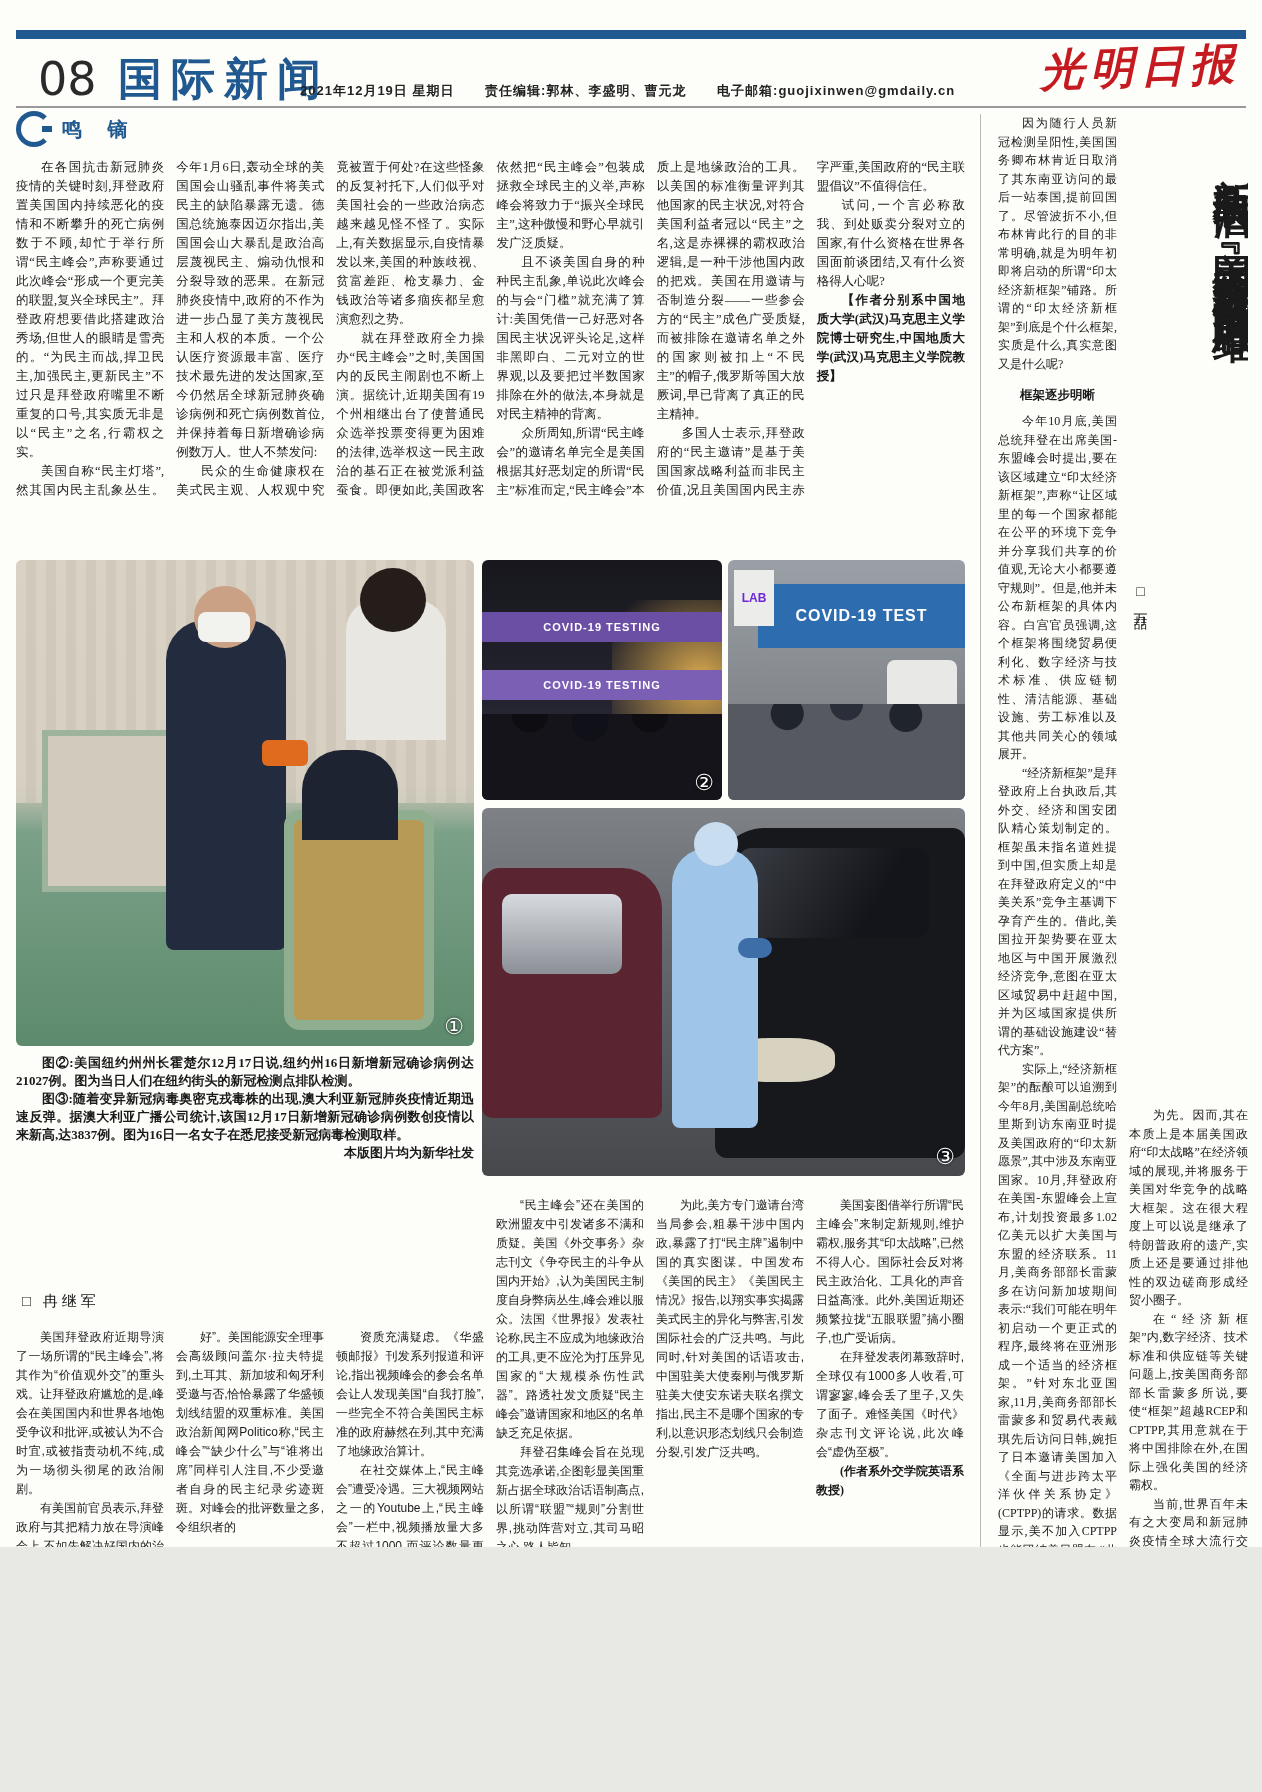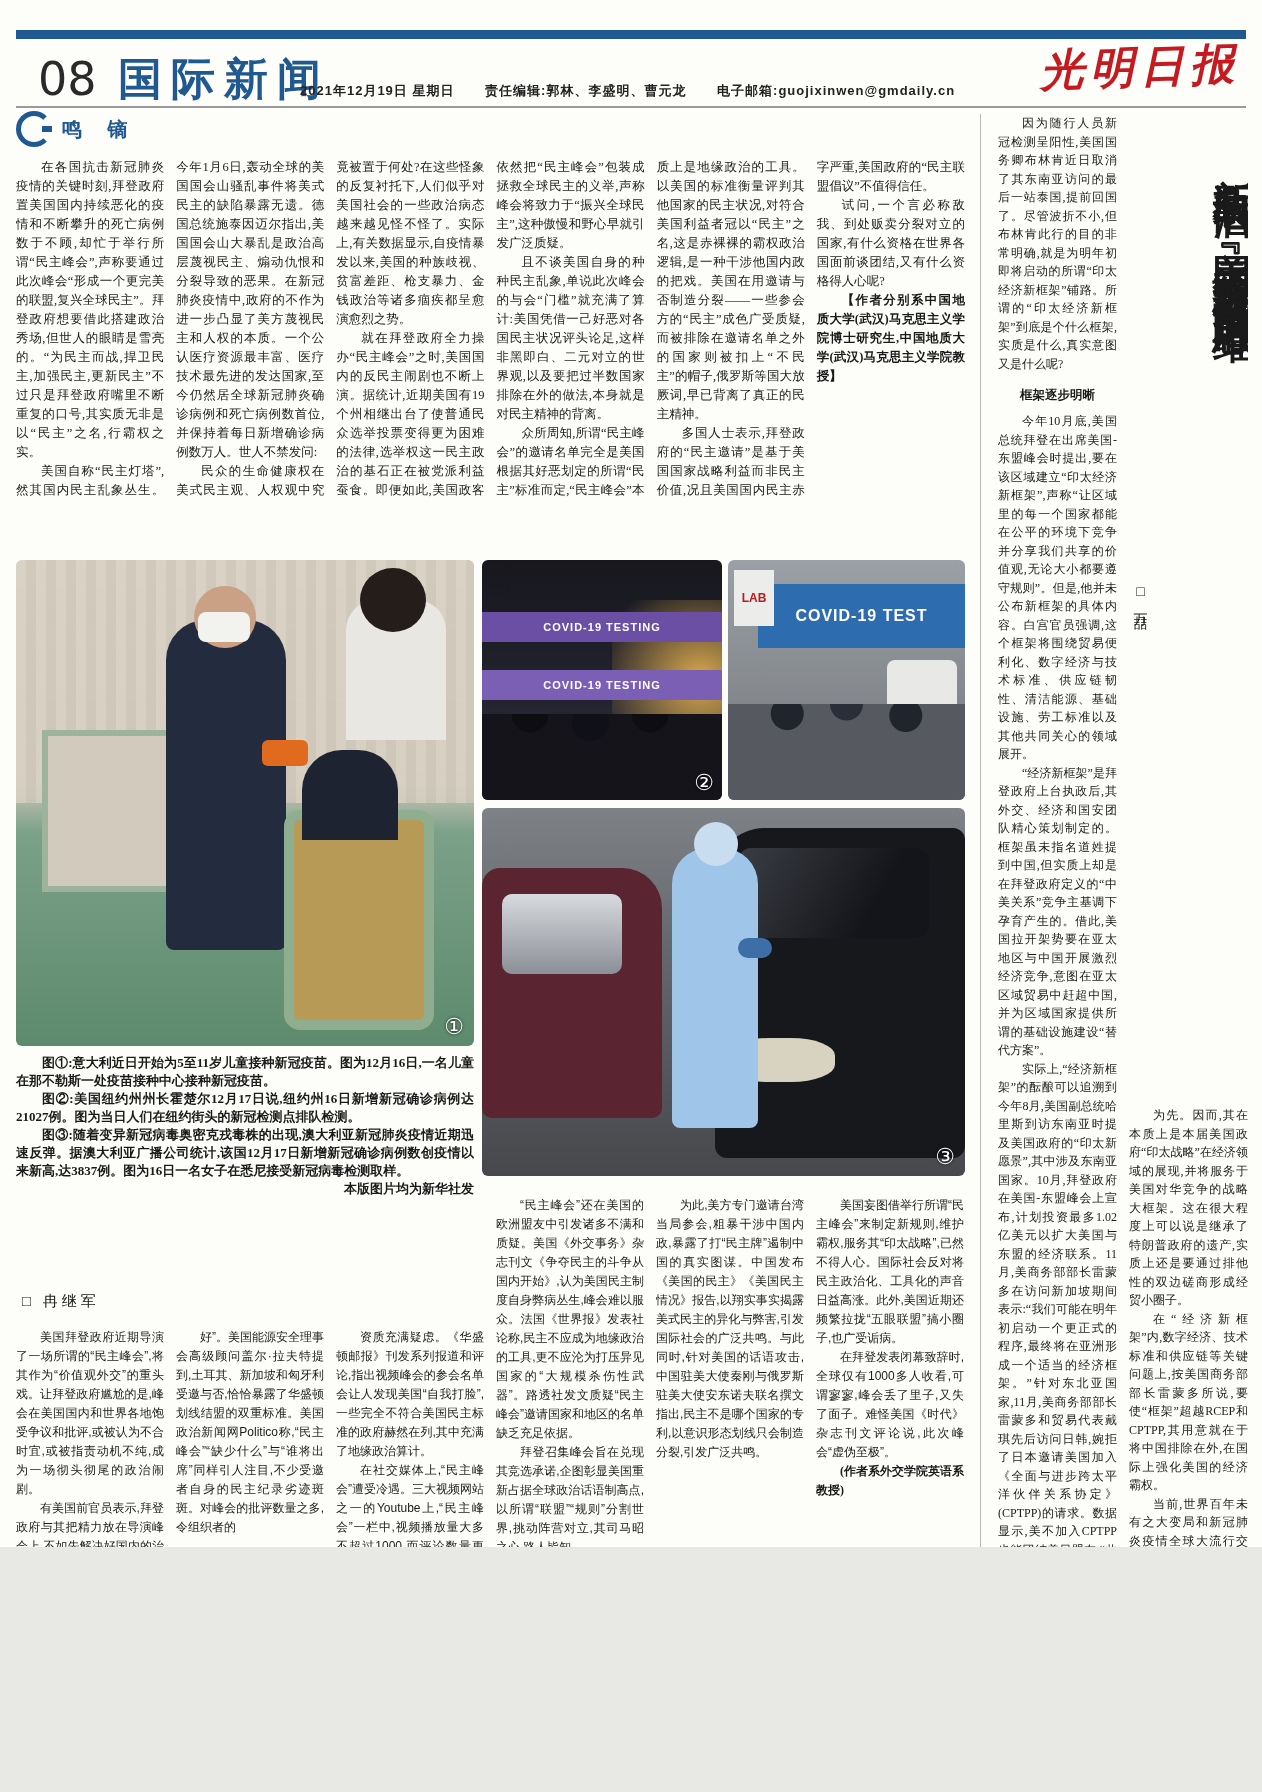--- a/index.html
+++ b/index.html
@@ -47,21 +47,21 @@
      font-family:"Liberation Sans",sans-serif;font-size:11px;font-weight:bold;display:flex;align-items:center;justify-content:center;letter-spacing:1px;}
   .banner.b2{top:110px;background:#7b5fb5;}
   .glow{position:absolute;right:0;top:40px;width:110px;height:200px;background:radial-gradient(circle at 80% 40%,#d9a94e 0%,rgba(217,169,78,0) 70%);}
   .crowd{position:absolute;bottom:0;left:0;width:100%;height:86px;
      background:radial-gradient(circle at 20% 0%,#0d0d12 18px,transparent 19px),
                 radial-gradient(circle at 45% 10%,#101018 18px,transparent 19px),
                 radial-gradient(circle at 70% 0%,#0d0d12 18px,transparent 19px),#14141a;}
   .ph3{left:712px;top:0;width:237px;height:240px;background:linear-gradient(#9aa0a6 0%,#83878c 60%,#6f7276 100%);}
   .tent{position:absolute;left:30px;top:24px;width:207px;height:64px;background:#2e6cb0;color:#fff;
      font-family:"Liberation Sans",sans-serif;font-size:16px;font-weight:bold;display:flex;align-items:center;justify-content:center;letter-spacing:1px;}
-  .labsign{position:absolute;left:6px;top:10px;width:40px;height:56px;background:#ececea;color:#b91c1c;
+  .labsign{position:absolute;left:6px;top:10px;width:40px;height:56px;background:#ececea;color:#6d28d9;
      font-family:"Liberation Sans",sans-serif;font-size:12px;font-weight:900;display:flex;align-items:center;justify-content:center;}
   .van{position:absolute;right:8px;top:100px;width:70px;height:80px;background:#e8e8e6;border-radius:8px;}
   .crowd3{position:absolute;bottom:0;left:0;width:100%;height:96px;
      background:radial-gradient(circle at 25% 10%,#20242c 16px,transparent 17px),
                 radial-gradient(circle at 50% 0%,#2a2e38 16px,transparent 17px),
                 radial-gradient(circle at 75% 12%,#20242c 16px,transparent 17px),#565a60;}
   .ph4{left:466px;top:248px;width:483px;height:368px;background:linear-gradient(#7e8287 0%,#63666b 40%,#46484c 100%);}
   .car1{position:absolute;left:0;top:60px;width:180px;height:250px;background:#5a2430;border-radius:18px 40px 10px 10px;}
   .car1 .win{position:absolute;left:20px;top:26px;width:120px;height:80px;background:linear-gradient(#d7dade,#8b8f96);border-radius:10px;}
   .car2{position:absolute;right:0;top:20px;width:250px;height:330px;background:#17181c;border-radius:50px 12px 12px 12px;}
@@ -162,21 +162,20 @@
         <div class="car2">
           <div class="wind"></div>
           <div class="light"></div>
         </div>
         <div class="ppe"></div>
         <div class="ppehead"></div>
         <div class="glove"></div>
         <span class="badge" style="right:10px;bottom:6px;">③</span>
       </div>
       <div class="capblock">
-        <p class="cap">图①:意大利近日开始为5至11岁儿童接种新冠疫苗。图为12月16日,一名儿童在那不勒斯一处疫苗接种中心接种新冠疫苗。</p>
         <p class="cap">图②:美国纽约州州长霍楚尔12月17日说,纽约州16日新增新冠确诊病例达21027例。图为当日人们在纽约街头的新冠检测点排队检测。</p>
         <p class="cap">图③:随着变异新冠病毒奥密克戎毒株的出现,澳大利亚新冠肺炎疫情近期迅速反弹。据澳大利亚广播公司统计,该国12月17日新增新冠确诊病例数创疫情以来新高,达3837例。图为16日一名女子在悉尼接受新冠病毒检测取样。</p>
         <p class="credit">本版图片均为新华社发</p>
       </div>
     </div>
 
     <div class="article2">
       <div class="cols2">
         <div class="c2 short">
             <p class="para">美国拜登政府近期导演了一场所谓的“民主峰会”,将其作为“价值观外交”的重头戏。让拜登政府尴尬的是,峰会在美国国内和世界各地饱受争议和批评,或被认为不合时宜,或被指责动机不纯,成为一场彻头彻尾的政治闹剧。</p>

